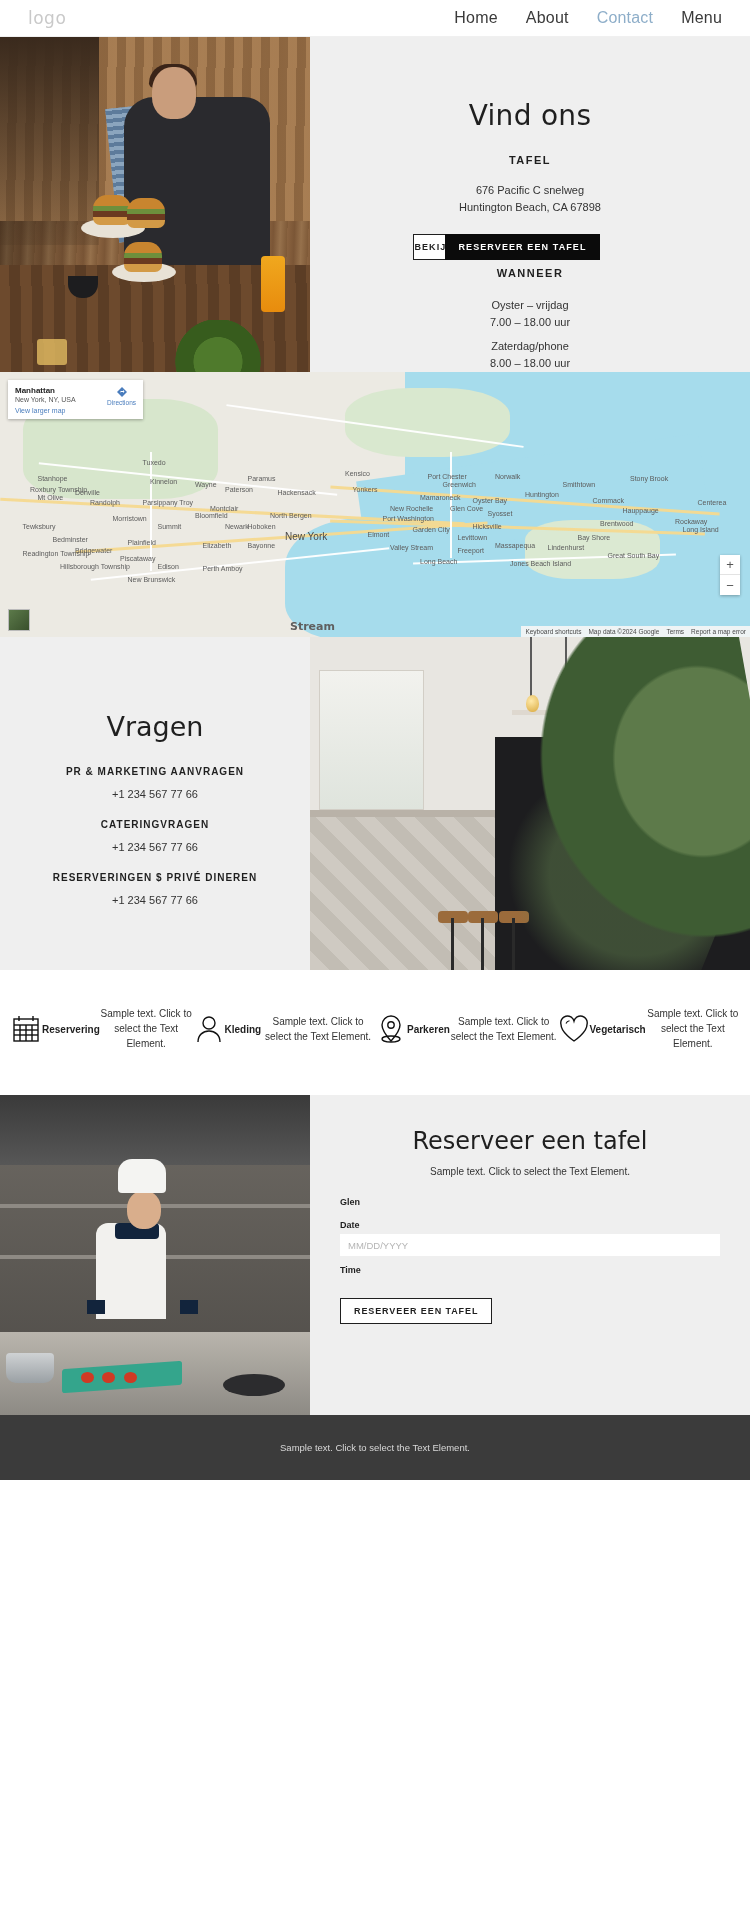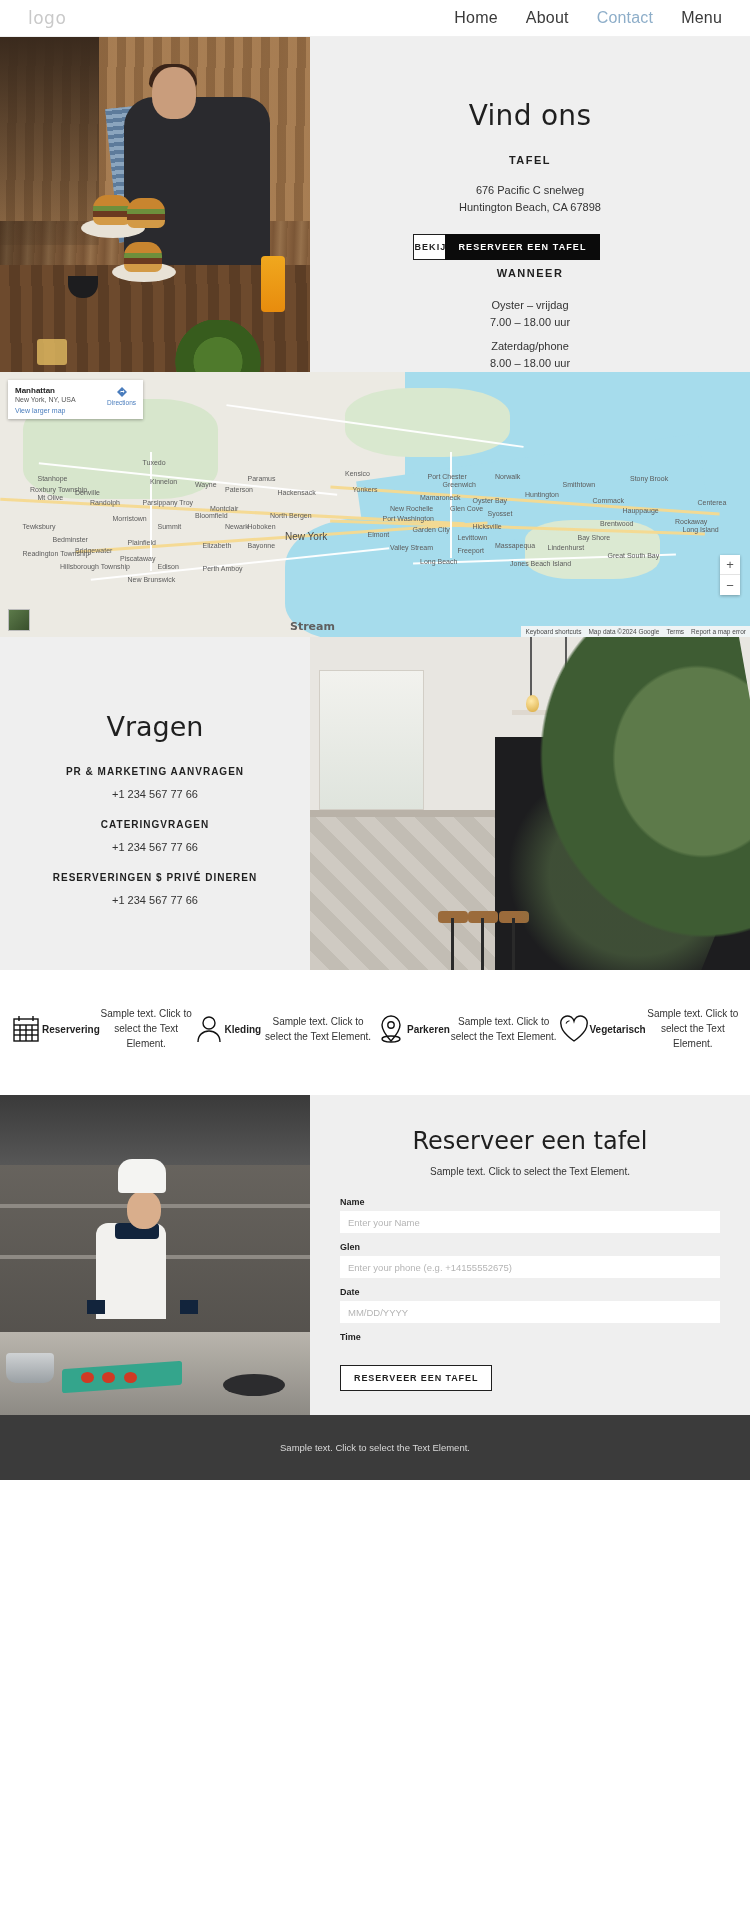--- a/index.html
+++ b/index.html
@@ -665,28 +665,23 @@
     <div class="tomato" style="left:33%;"></div>
     <div class="tomato" style="left:40%;"></div>
     <div class="pan"></div>
     <div class="pot"></div>
   </div>
 
   <div class="form-panel">
     <div class="form-title">Reserveer een tafel</div>
     <div class="form-sub">Sample text. Click to select the Text Element.</div>
 
-    <div class="field">
-      <label class="field-label">Name</label>
-      <input class="field-input" type="text" placeholder="Enter your Name" style="">
-    </div>
 
     <div class="field">
       <label class="field-label">Glen</label>
-      <input class="field-input" type="text" placeholder="Enter your phone (e.g. +14155552675)" style="">
     </div>
 
     <div class="field">
       <label class="field-label">Date</label>
       <input class="field-input" type="text" placeholder="MM/DD/YYYY" style="">
     </div>
 
     <div class="field">
       <label class="field-label">Time</label>
     </div>

